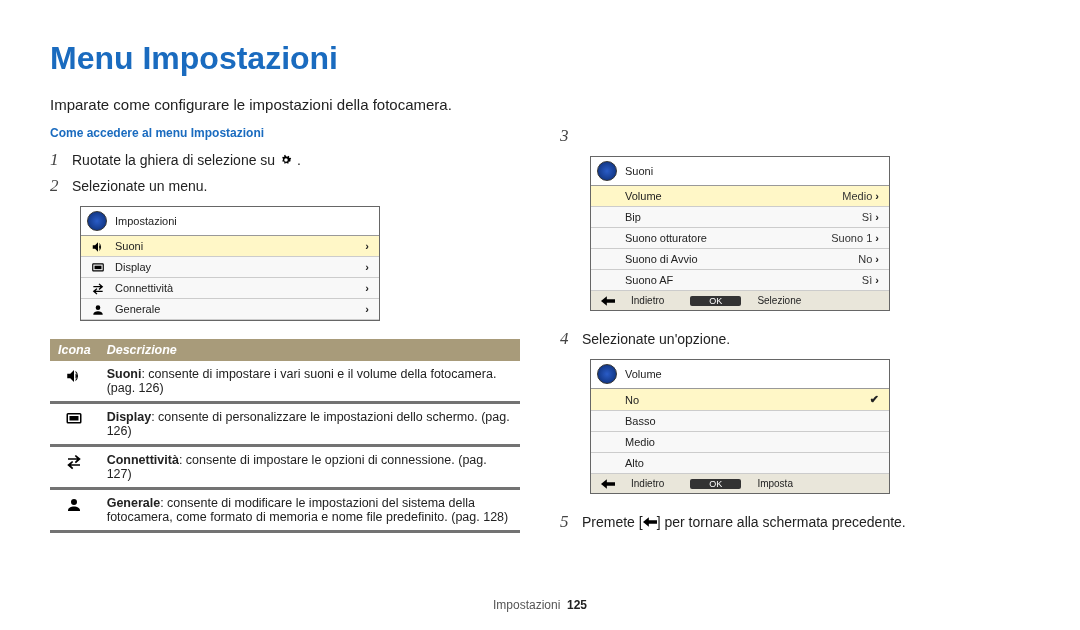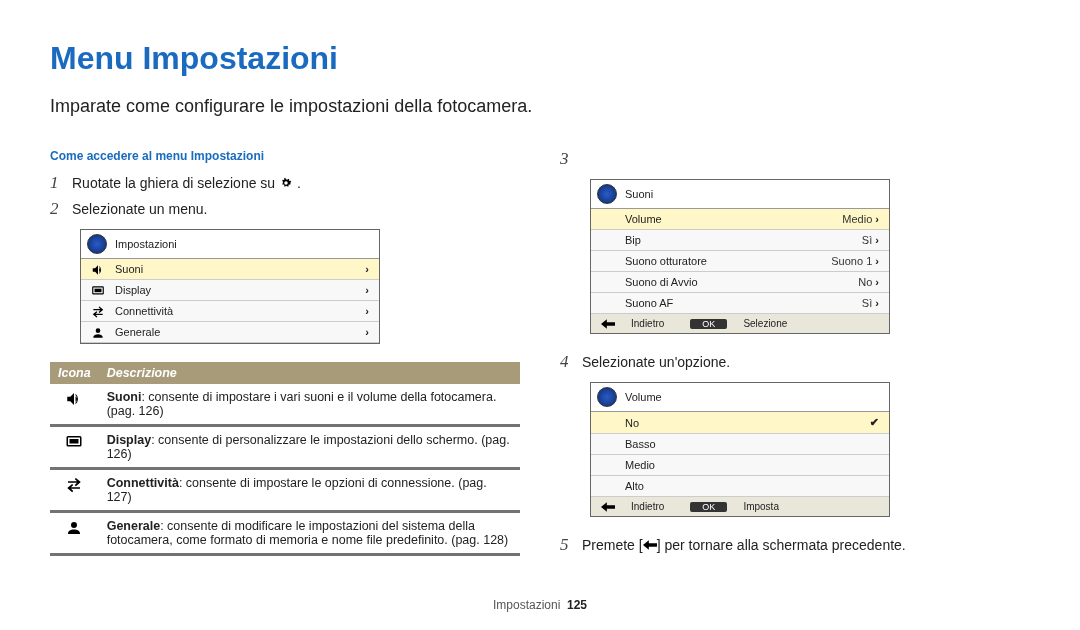--- a/index.html
+++ b/index.html
@@ -12,22 +12,22 @@
     padding: 40px 50px 20px 50px;
     position: relative;
   }
   h1 {
     color: #1a6bbf;
     font-size: 32px;
     font-weight: 600;
     margin-bottom: 19px;
   }
   .intro {
-    font-size: 18px;
-    margin-bottom: 32px;
+    font-size: 15px;
+    margin-bottom: 13px;
   }
   .columns {
     display: flex;
     gap: 40px;
   }
   .col { flex: 1; }
   h2 {
     color: #1a6bbf;
     font-size: 12px;
     font-weight: 600;
@@ -94,21 +94,21 @@
     display: flex;
     gap: 26px;
     padding: 4px 10px;
     background: #e9e6da;
     font-size: 10px;
   }
   .screen-footer .btn {
     display: inline-flex; align-items: center; gap: 16px;
   }
   .screen-footer .key {
-    background: #333; color: #fff; padding: 0 12px; border-radius: 2px; font-size: 9px;
+    background: #333; color: #fff; padding: 0 19px; border-radius: 2px; font-size: 9px;
   }
   .screen-row .check { font-weight: bold; }
   
   table.desc {
     border-collapse: collapse;
     width: 100%;
     font-size: 12.5px;
     margin-top: 0;
   }
   table.desc th {

